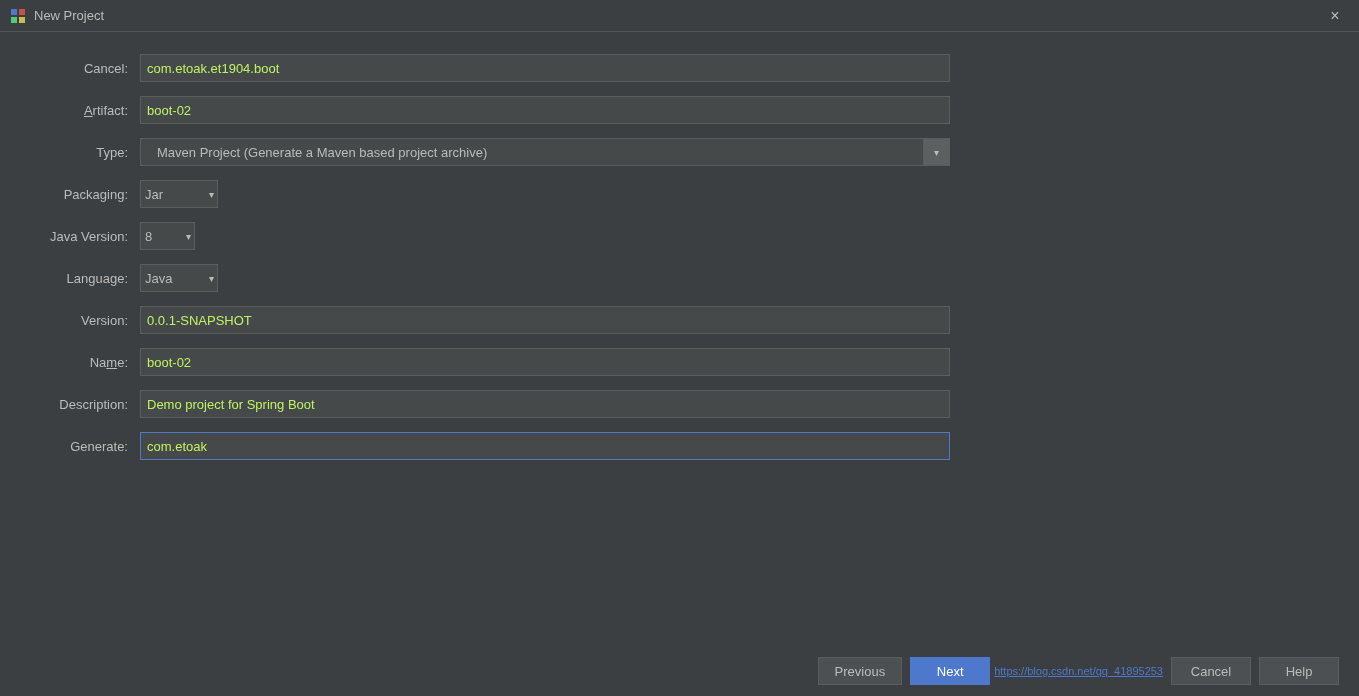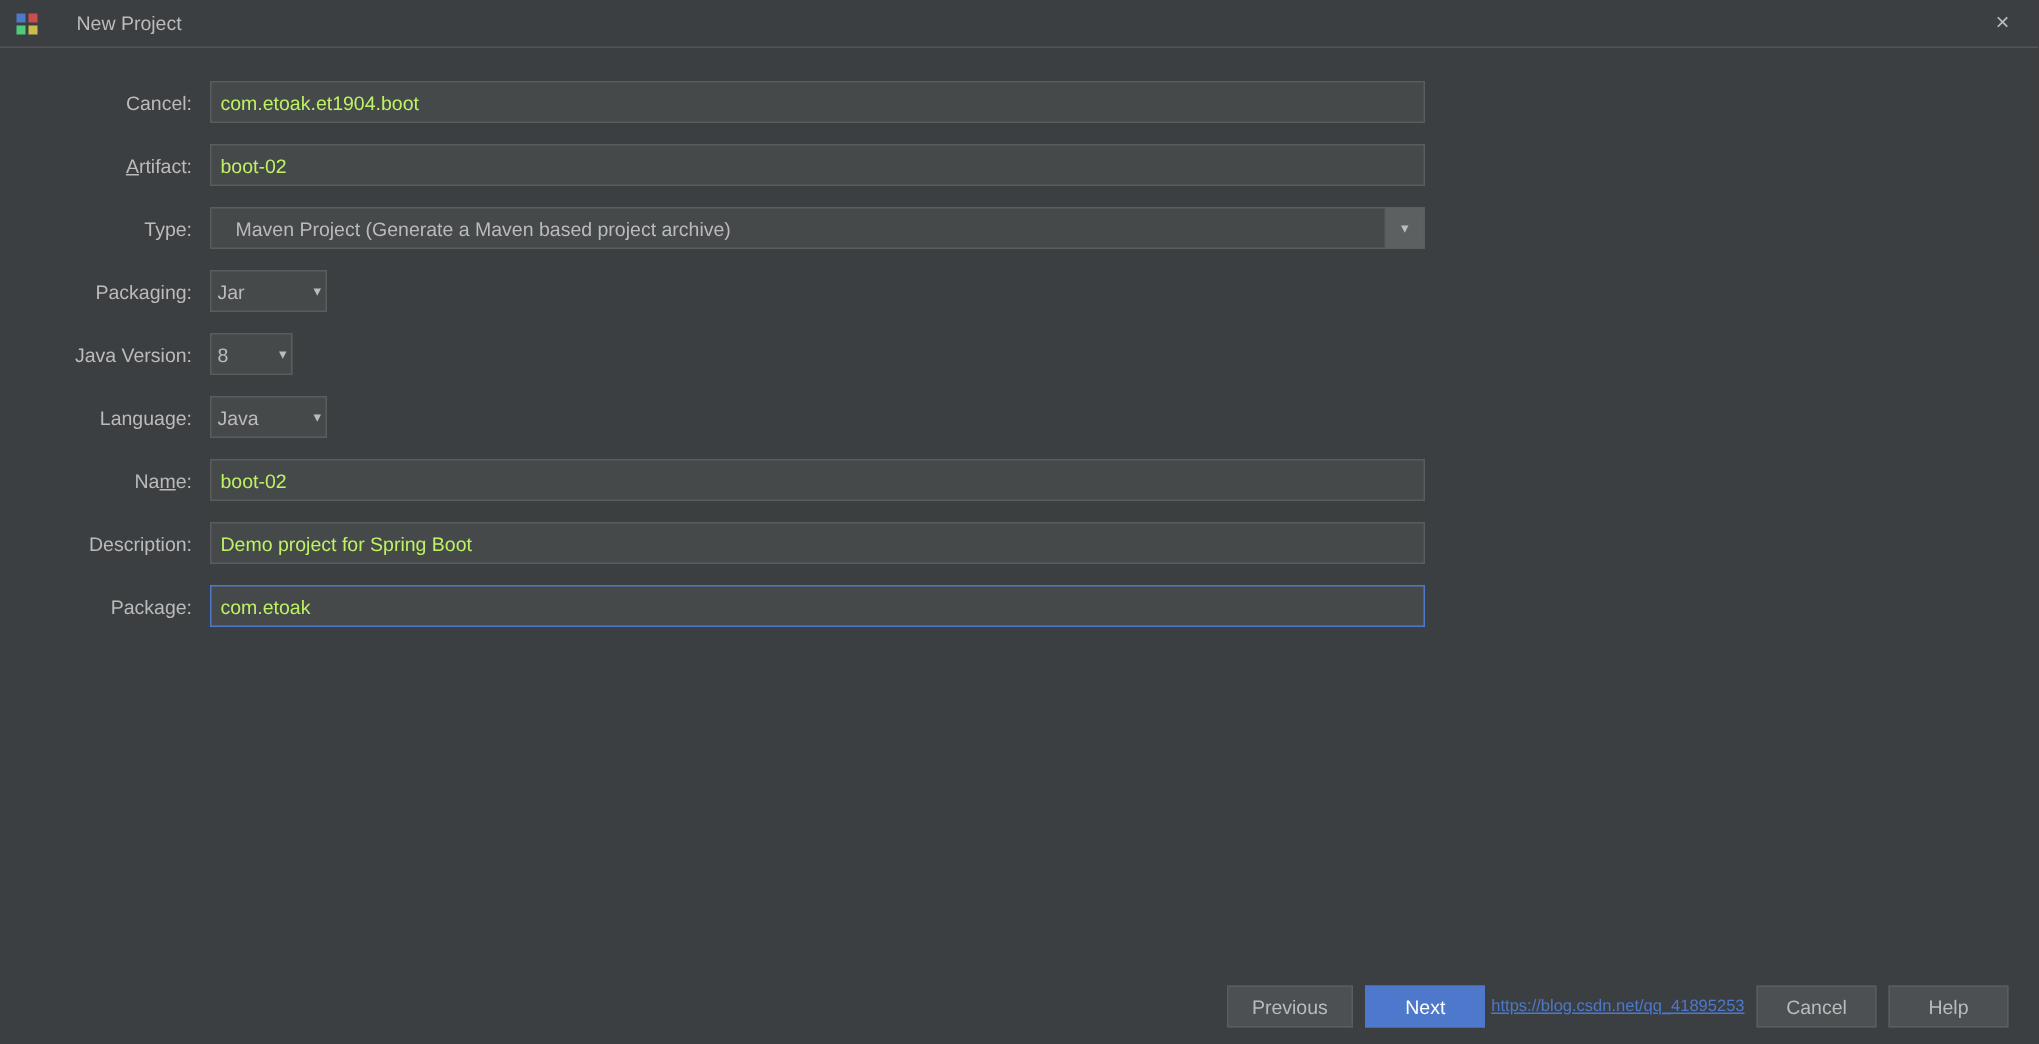--- a/index.html
+++ b/index.html
@@ -15,21 +15,20 @@
       flex-direction: column;
     }
     .title-bar {
       background: #3c3f41;
       height: 32px;
       display: flex;
       align-items: center;
       padding: 0 10px;
       border-bottom: 1px solid #555;
       flex-shrink: 0;
-      gap: 17px;
     }
     .title-bar-icon {
       width: 16px;
       height: 16px;
       margin-right: 8px;
       display: flex;
       align-items: center;
       justify-content: center;
     }
     .title-bar-icon svg {
@@ -253,35 +252,39 @@
     <div class="form-label">Language:</div>
     <div class="select-wrapper">
       <select class="form-select small-select">
         <option>Java</option>
         <option>Kotlin</option>
         <option>Groovy</option>
       </select>
     </div>
   </div>
 
+  <div class="form-row">
+    <div class="form-label">Version:</div>
+    <input class="form-input" type="text" value="0.0.1-SNAPSHOT" style="">
+  </div>
 
   <div class="form-row">
     <div class="form-label">
       <span>Na<span class="underline">m</span>e:</span>
     </div>
     <input class="form-input" type="text" value="boot-02" style="">
   </div>
 
   <div class="form-row">
     <div class="form-label">Description:</div>
     <input class="form-input" type="text" value="Demo project for Spring Boot" style="">
   </div>
 
   <div class="form-row">
-    <div class="form-label">Package:</div>
+    <div class="form-label">Generate:</div>
     <input class="form-input highlighted" type="text" value="com.etoak" style="">
   </div>
 
 </div>
 
 <div class="footer">
   <button class="btn btn-default">Previous</button>
   <button class="btn btn-primary">Next</button>
   <span class="url-text">https://blog.csdn.net/qq_41895253</span>
   <button class="btn btn-default">Cancel</button>

